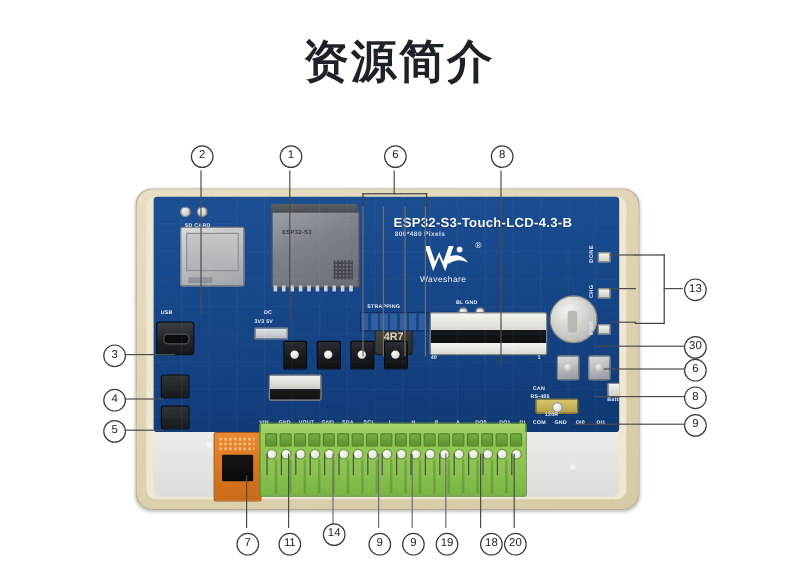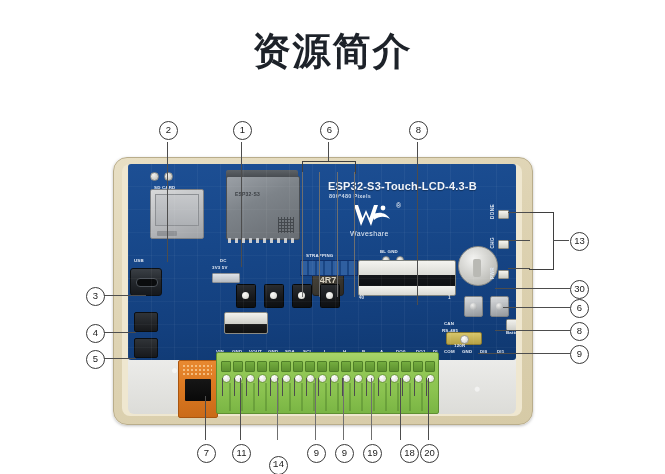--- a/index.html
+++ b/index.html
@@ -641,20 +641,20 @@
   <div class="callout" style="left:86px;top:350px;">5</div>
 
   <div class="callout" style="left:570px;top:232px;">13</div>
   <div class="callout" style="left:570px;top:280px;">30</div>
   <div class="callout" style="left:570px;top:299px;">6</div>
   <div class="callout" style="left:570px;top:322px;">8</div>
   <div class="callout" style="left:570px;top:345px;">9</div>
 
   <div class="callout" style="left:197px;top:444px;">7</div>
   <div class="callout" style="left:232px;top:444px;">11</div>
-  <div class="callout" style="left:269px;top:456px;font-family:Liberation Mono, monospace;">14</div>
+  <div class="callout" style="left:269px;top:436px;">14</div>
   <div class="callout" style="left:307px;top:444px;">9</div>
   <div class="callout" style="left:335px;top:444px;">9</div>
   <div class="callout" style="left:363px;top:444px;">19</div>
   <div class="callout" style="left:400px;top:444px;">18</div>
   <div class="callout" style="left:420px;top:444px;">20</div>
 
 </div>
 
 </body></html>

